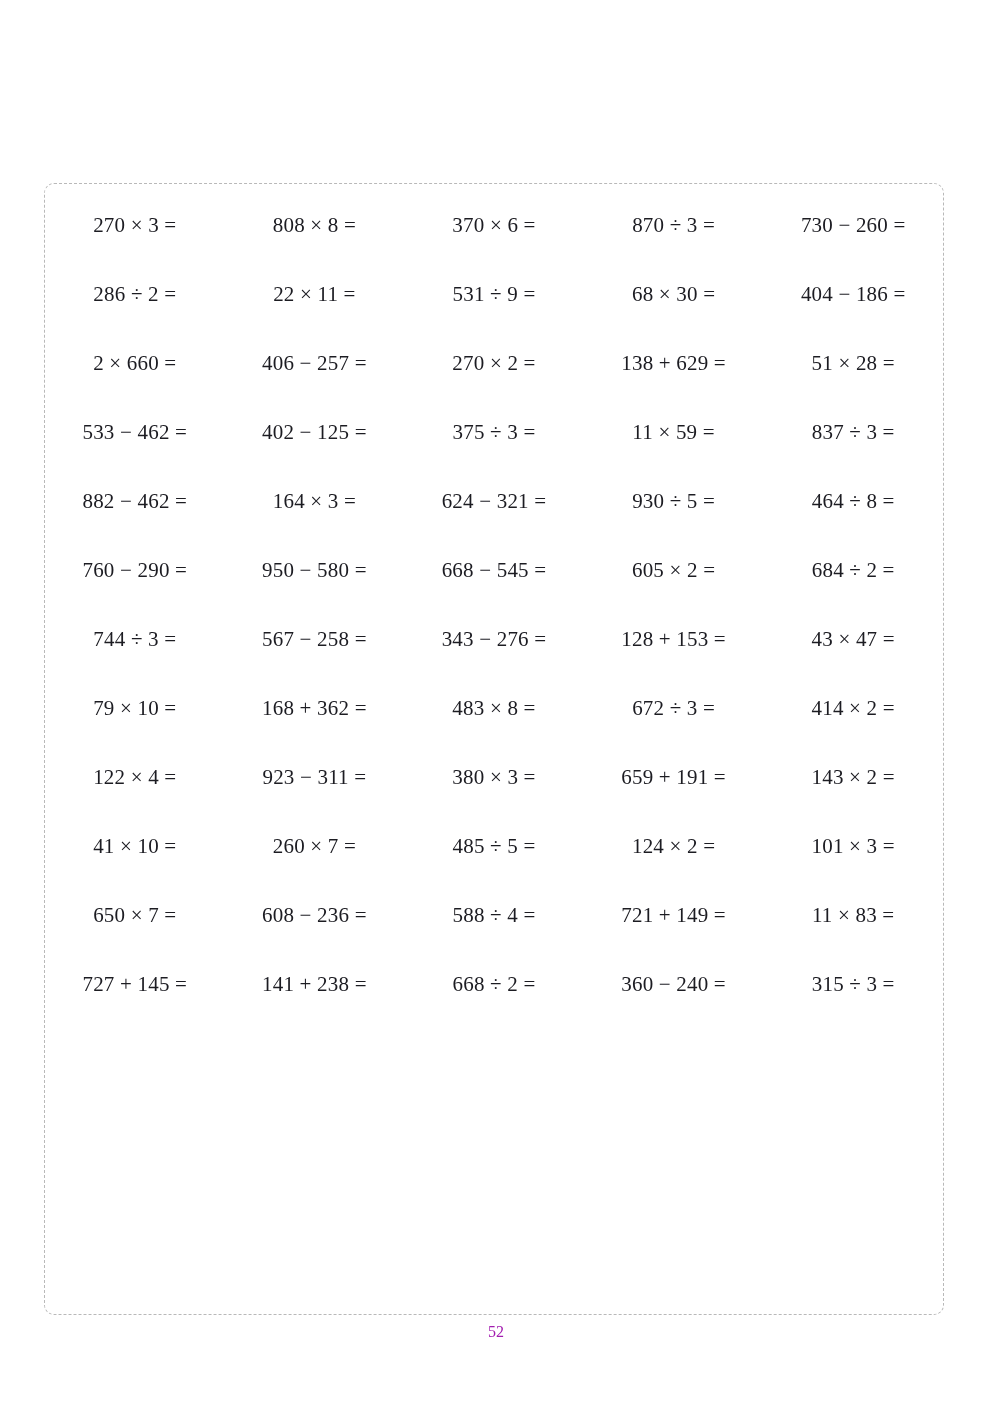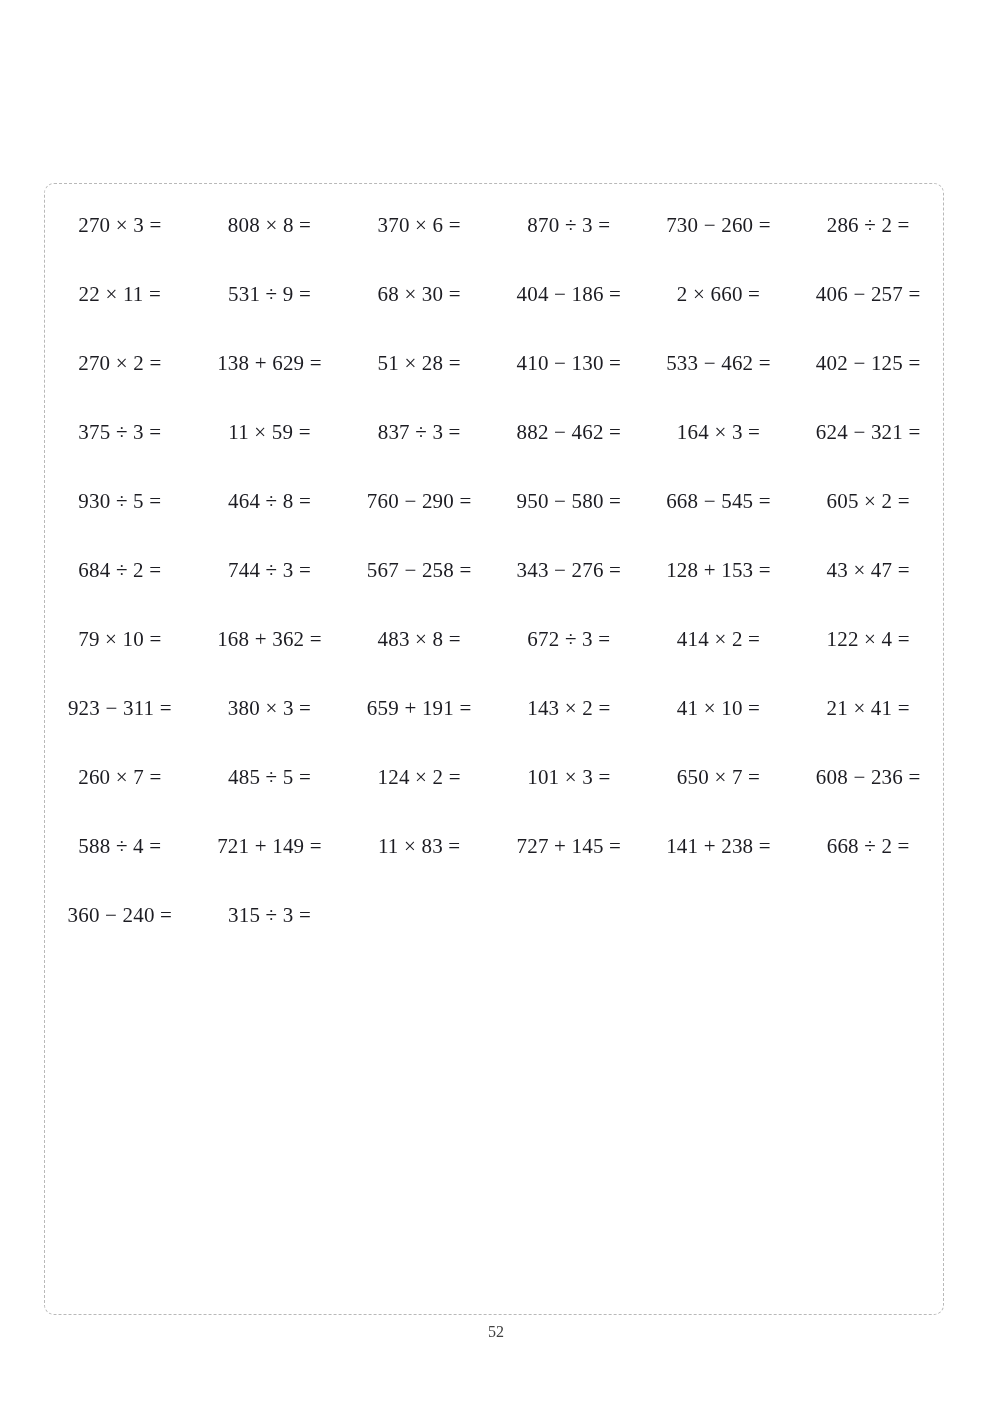--- a/index.html
+++ b/index.html
@@ -32,21 +32,21 @@
     border-radius: 10px;
     box-sizing: border-box;
   }
   .problem-grid {
     position: absolute;
     left: 45px;
     top: 184px;
     width: 898px;
     height: 1130px;
     display: grid;
-    grid-template-columns: repeat(6, 1fr);
+    grid-template-columns: repeat(5, 1fr);
     grid-auto-rows: 69px;
     align-content: start;
     padding-top: 7px;
     box-sizing: border-box;
   }
   .problem-cell {
     display: flex;
     align-items: center;
     justify-content: center;
     font-size: 21px;
@@ -55,21 +55,21 @@
     white-space: nowrap;
     color: #1c1c22;
   }
   .page-number {
     position: absolute;
     left: 0;
     top: 1323px;
     width: 992px;
     text-align: center;
     font-size: 16px;
-    color: #404040;
+    color: #a21caf;
     font-family: Liberation Serif, serif;
   }
 </style>
 </head>
 <body>
 
 <div class="page">
   <div class="worksheet-frame"></div>
   <div class="problem-grid">
       <div class="problem-cell">270 × 3 =</div>
@@ -80,21 +80,20 @@
       <div class="problem-cell">286 ÷ 2 =</div>
       <div class="problem-cell">22 × 11 =</div>
       <div class="problem-cell">531 ÷ 9 =</div>
       <div class="problem-cell">68 × 30 =</div>
       <div class="problem-cell">404 − 186 =</div>
       <div class="problem-cell">2 × 660 =</div>
       <div class="problem-cell">406 − 257 =</div>
       <div class="problem-cell">270 × 2 =</div>
       <div class="problem-cell">138 + 629 =</div>
       <div class="problem-cell">51 × 28 =</div>
-      <div class="problem-cell">410 − 130 =</div>
       <div class="problem-cell">533 − 462 =</div>
       <div class="problem-cell">402 − 125 =</div>
       <div class="problem-cell">375 ÷ 3 =</div>
       <div class="problem-cell">11 × 59 =</div>
       <div class="problem-cell">837 ÷ 3 =</div>
       <div class="problem-cell">882 − 462 =</div>
       <div class="problem-cell">164 × 3 =</div>
       <div class="problem-cell">624 − 321 =</div>
       <div class="problem-cell">930 ÷ 5 =</div>
       <div class="problem-cell">464 ÷ 8 =</div>
@@ -112,21 +111,20 @@
       <div class="problem-cell">168 + 362 =</div>
       <div class="problem-cell">483 × 8 =</div>
       <div class="problem-cell">672 ÷ 3 =</div>
       <div class="problem-cell">414 × 2 =</div>
       <div class="problem-cell">122 × 4 =</div>
       <div class="problem-cell">923 − 311 =</div>
       <div class="problem-cell">380 × 3 =</div>
       <div class="problem-cell">659 + 191 =</div>
       <div class="problem-cell">143 × 2 =</div>
       <div class="problem-cell">41 × 10 =</div>
-      <div class="problem-cell">21 × 41 =</div>
       <div class="problem-cell">260 × 7 =</div>
       <div class="problem-cell">485 ÷ 5 =</div>
       <div class="problem-cell">124 × 2 =</div>
       <div class="problem-cell">101 × 3 =</div>
       <div class="problem-cell">650 × 7 =</div>
       <div class="problem-cell">608 − 236 =</div>
       <div class="problem-cell">588 ÷ 4 =</div>
       <div class="problem-cell">721 + 149 =</div>
       <div class="problem-cell">11 × 83 =</div>
       <div class="problem-cell">727 + 145 =</div>

